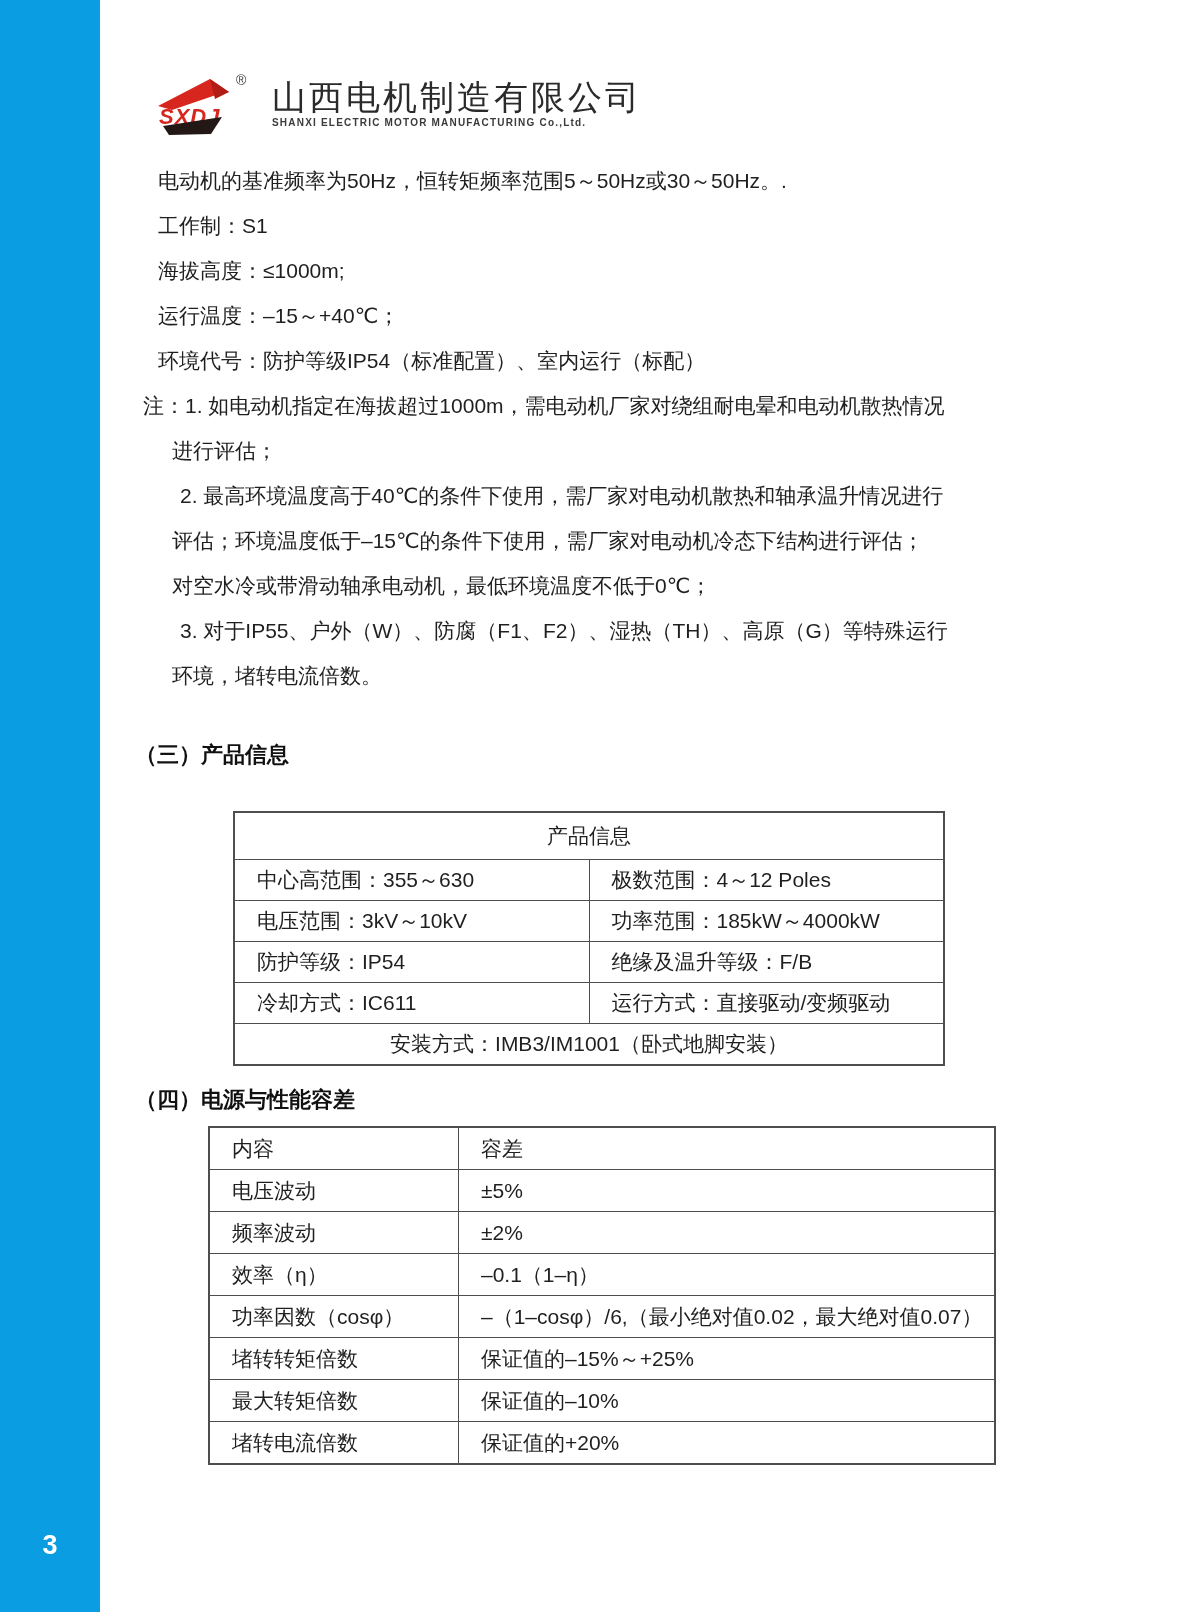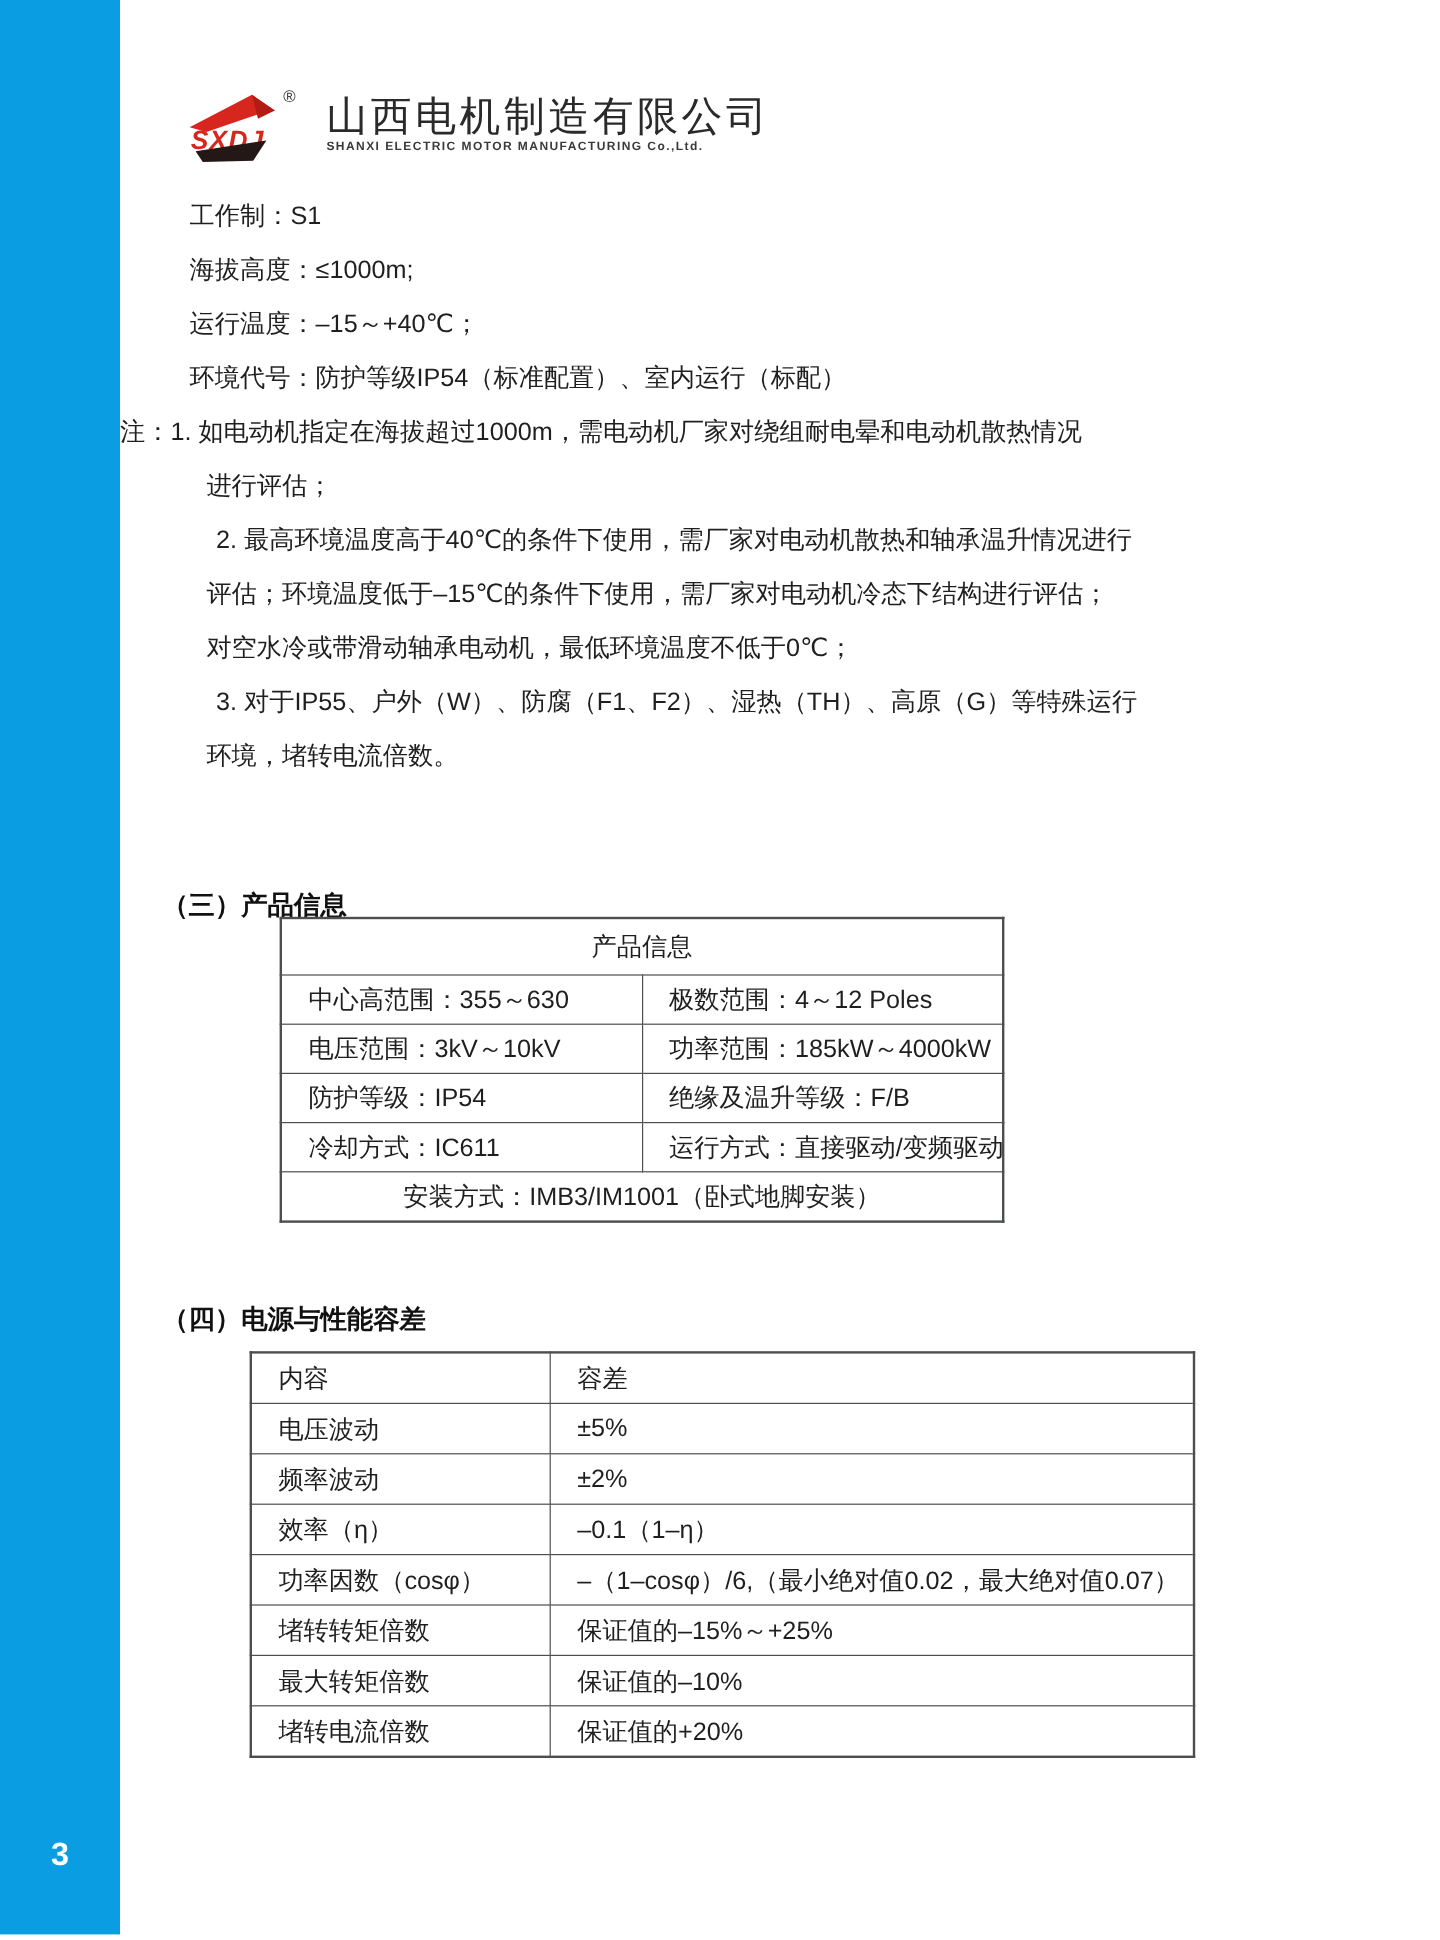--- a/index.html
+++ b/index.html
@@ -27,39 +27,39 @@
     font-size:34px;letter-spacing:3px;color:#2a2a2a;font-weight:500;line-height:30px;
   }
   .company-en{
     font-size:10px;letter-spacing:1.2px;color:#3a3a3a;font-weight:bold;margin-top:5px;
   }
 
   
   .body-text{position:absolute;left:0;top:158px;width:1060px;}
   .tline{height:45px;line-height:45px;font-size:21px;white-space:nowrap;}
   .ind0{padding-left:58px;}
-  .indNote{}
+  .indNote{padding-left:43px;}
   .indNum{padding-left:80px;}
   .indCont{padding-left:72px;}
 
   .sec-heading{
     position:absolute;left:35px;font-size:22px;font-weight:bold;color:#111;
     white-space:nowrap;
   }
   .h3{top:740px;}
   .h4{top:1085px;}
 
   
   table{border-collapse:collapse;position:absolute;table-layout:fixed;}
   td{
     border:1.5px solid #4d4e50;font-size:21px;color:#1f1f1f;
     vertical-align:middle;padding:0 0 0 22px;white-space:nowrap;
   }
   .t-center{text-align:center;padding:0;}
-  .table1{left:133px;top:764px;width:604px;border:2px solid #4d4e50;}
+  .table1{left:133px;top:811px;width:712px;border:2px solid #4d4e50;}
   .table1 td{height:40px;}
   .table1 tr.head td{height:46px;}
   .table1 .c1{width:376px;}
   .table2{left:96px;top:1126px;width:788px;border:2px solid #4d4e50;margin-left:12px;}
   .table2 td{height:41px;}
   .table2 .c1{width:226px;}
 </style>
 </head>
 <body>
 
@@ -78,20 +78,21 @@
       </svg>
       <span class="reg-mark">®</span>
     </div>
     <div class="company">
       <div class="company-cn">山西电机制造有限公司</div>
       <div class="company-en">SHANXI ELECTRIC MOTOR MANUFACTURING Co.,Ltd.</div>
     </div>
   </div>
 
   <div class="body-text">
+    <div class="tline ind0">电动机的基准频率为50Hz，恒转矩频率范围5～50Hz或30～50Hz。.</div>
     <div class="tline ind0">工作制：S1</div>
     <div class="tline ind0">海拔高度：≤1000m;</div>
     <div class="tline ind0">运行温度：–15～+40℃；</div>
     <div class="tline ind0">环境代号：防护等级IP54（标准配置）、室内运行（标配）</div>
     <div class="tline indNote">注：1. 如电动机指定在海拔超过1000m，需电动机厂家对绕组耐电晕和电动机散热情况</div>
     <div class="tline indCont">进行评估；</div>
     <div class="tline indNum">2. 最高环境温度高于40℃的条件下使用，需厂家对电动机散热和轴承温升情况进行</div>
     <div class="tline indCont">评估；环境温度低于–15℃的条件下使用，需厂家对电动机冷态下结构进行评估；</div>
     <div class="tline indCont">对空水冷或带滑动轴承电动机，最低环境温度不低于0℃；</div>
     <div class="tline indNum">3. 对于IP55、户外（W）、防腐（F1、F2）、湿热（TH）、高原（G）等特殊运行</div>

